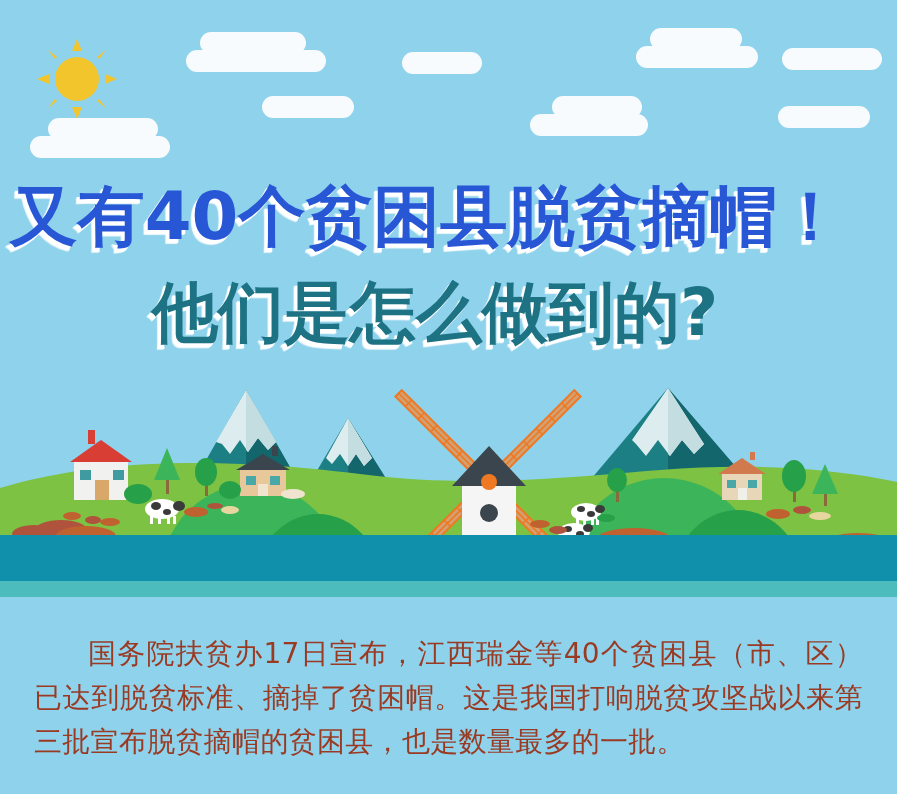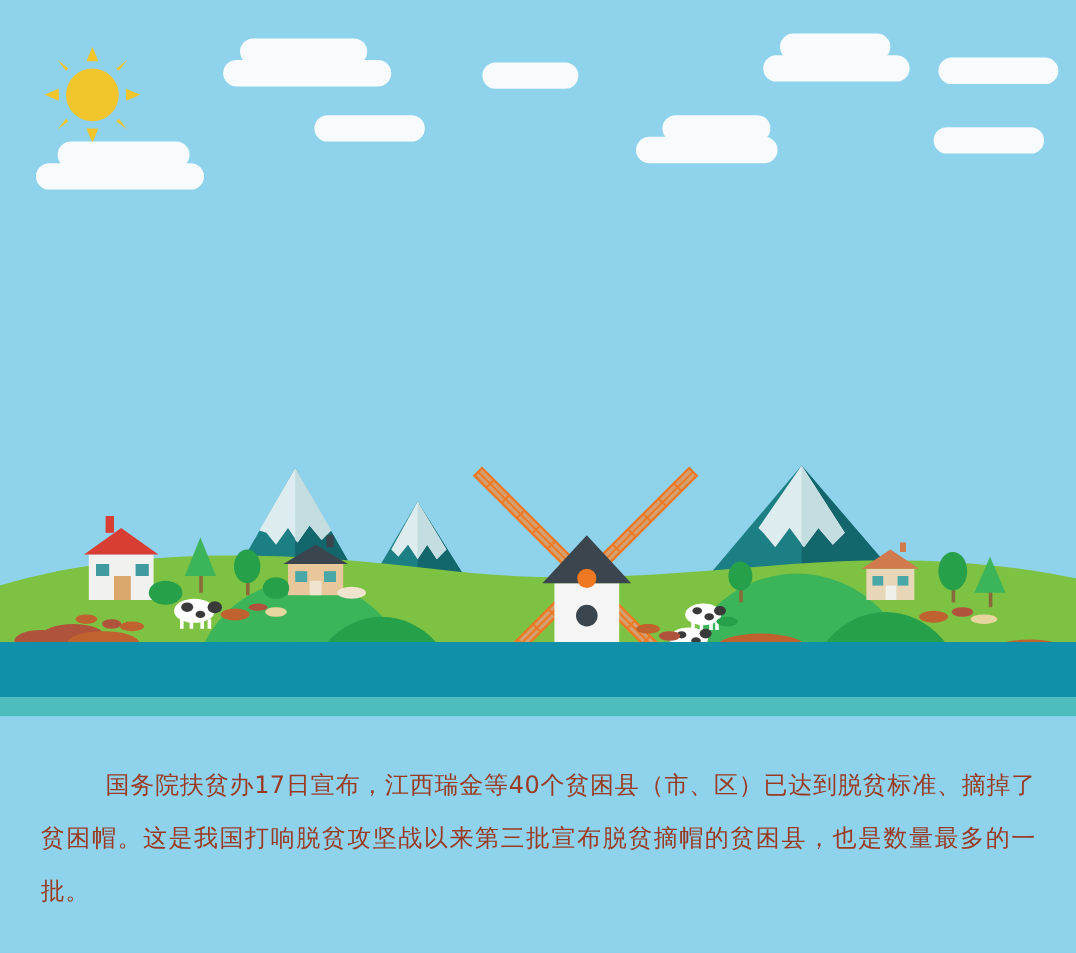--- a/index.html
+++ b/index.html
@@ -56,21 +56,21 @@
   
   .body-block{
     position:absolute;left:0px;top:616px;width:897px;height:178px;
     background:#8ed2ec;
     padding:0;
   }
   .body-p{
     margin:0;
     padding:16px 34px 0 34px;
     color:#9b3a22;
-    font-size:20px;
+    font-size:28px;
     line-height:44px;
     text-align:justify;
     text-indent:54px;
     font-family:"DejaVu Sans","Liberation Sans",sans-serif;
     font-weight:500;
     letter-spacing:0.3px;
   }
 </style>
 </head>
 <body>
@@ -116,20 +116,24 @@
       <div class="bar" style="left:0px;top:18px;width:118px;height:22px;"></div>
     </div>
     <div class="cloud" style="left:782px;top:48px;">
       <div class="bar" style="left:0px;top:0;width:100px;height:22px;"></div>
     </div>
     <div class="cloud" style="left:778px;top:106px;">
       <div class="bar" style="left:0px;top:0;width:92px;height:22px;"></div>
     </div>
   </div>
 
+  <div class="title-wrap">
+    <div class="t-line" id="title-line-1">又有40个贫困县脱贫摘帽！</div>
+    <div class="t-line" id="title-line-2">他们是怎么做到的?</div>
+  </div>
 
   <div class="land">
     <svg class="svgfull" viewBox="0 0 897 200" preserveAspectRatio="none">
 
       <g>
 
         <polygon points="246,20 320,150 172,150" fill="#1c7f84"></polygon>
         <polygon points="246,20 320,150 246,150" fill="#14666d"></polygon>
         <polygon points="246,20 276,72 268,80 258,68 248,82 240,70 230,84 222,74 216,72" fill="#dcecef"></polygon>
         <polygon points="246,20 276,72 268,80 258,68 248,82 246,80" fill="#c3dde1"></polygon>

